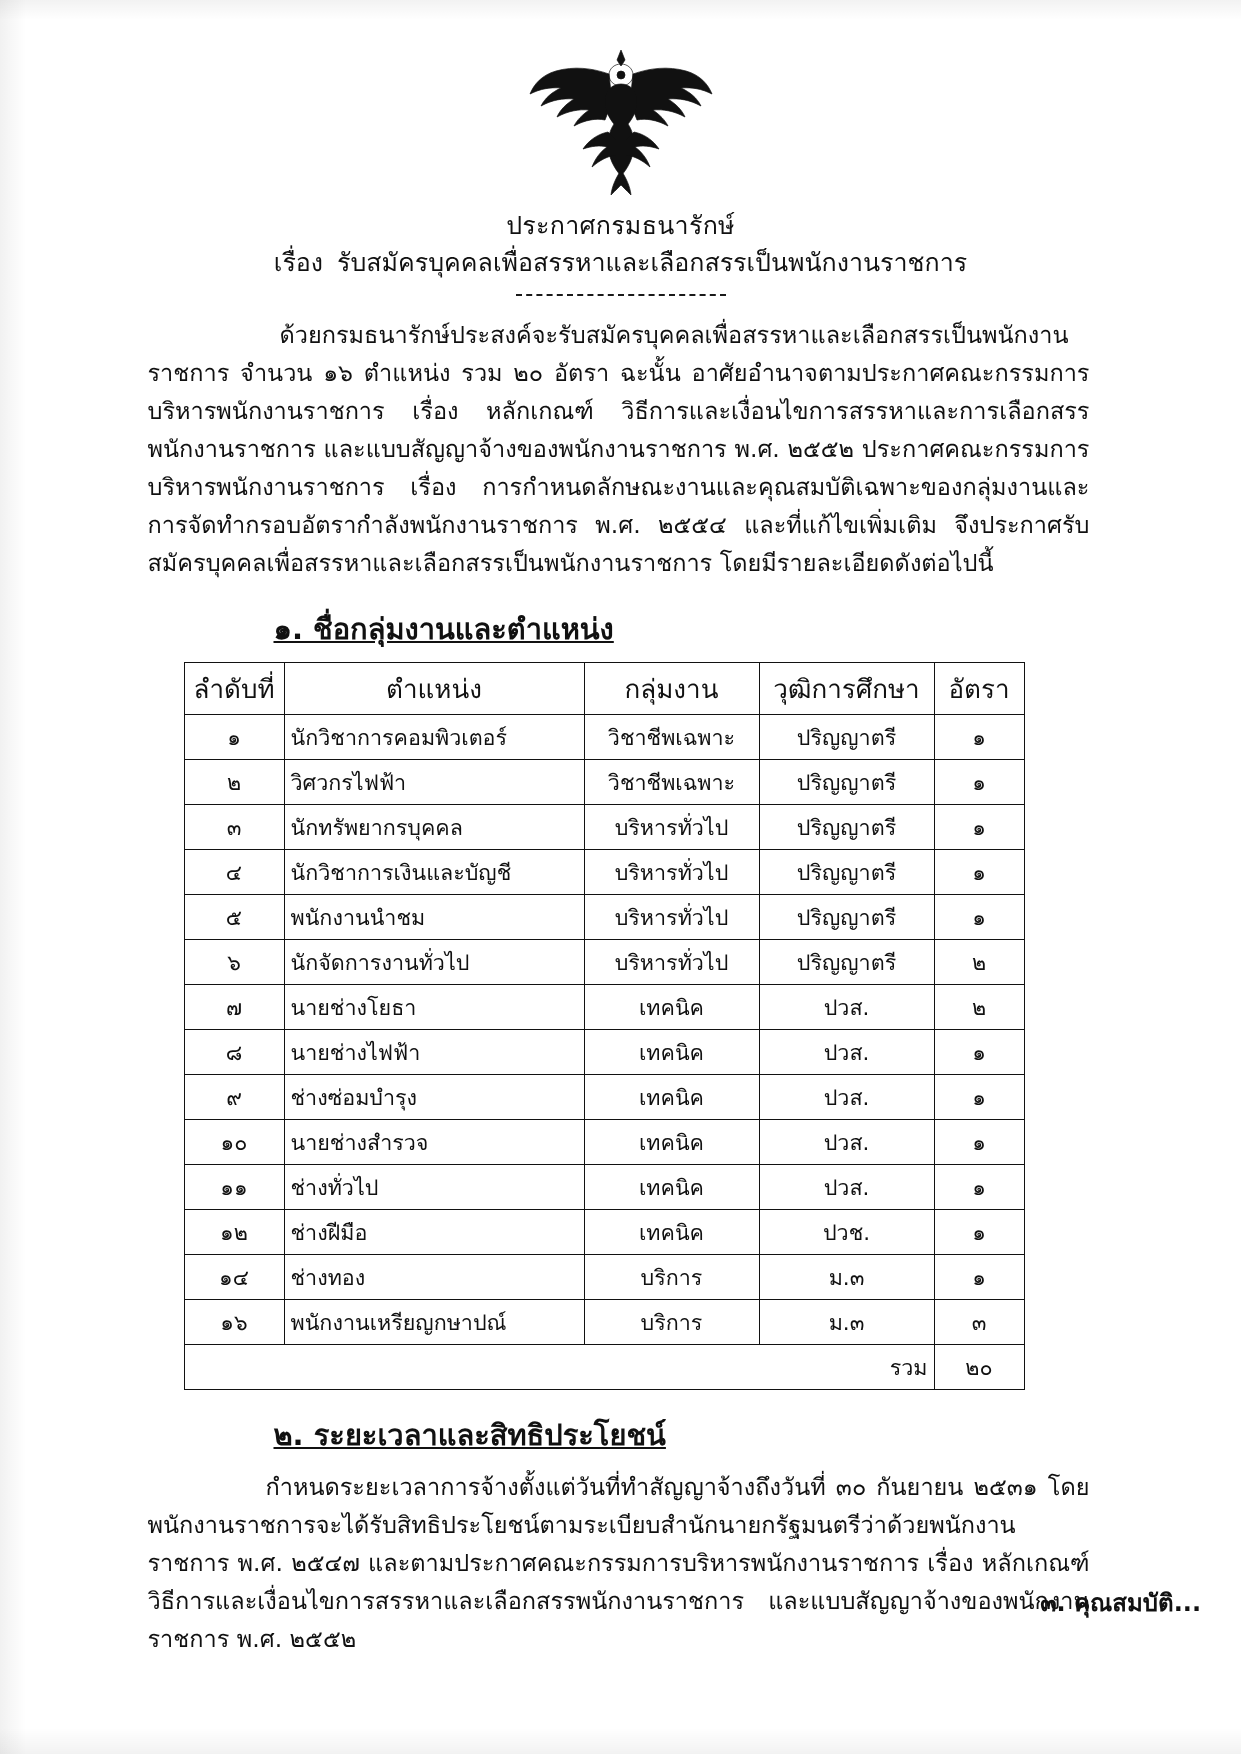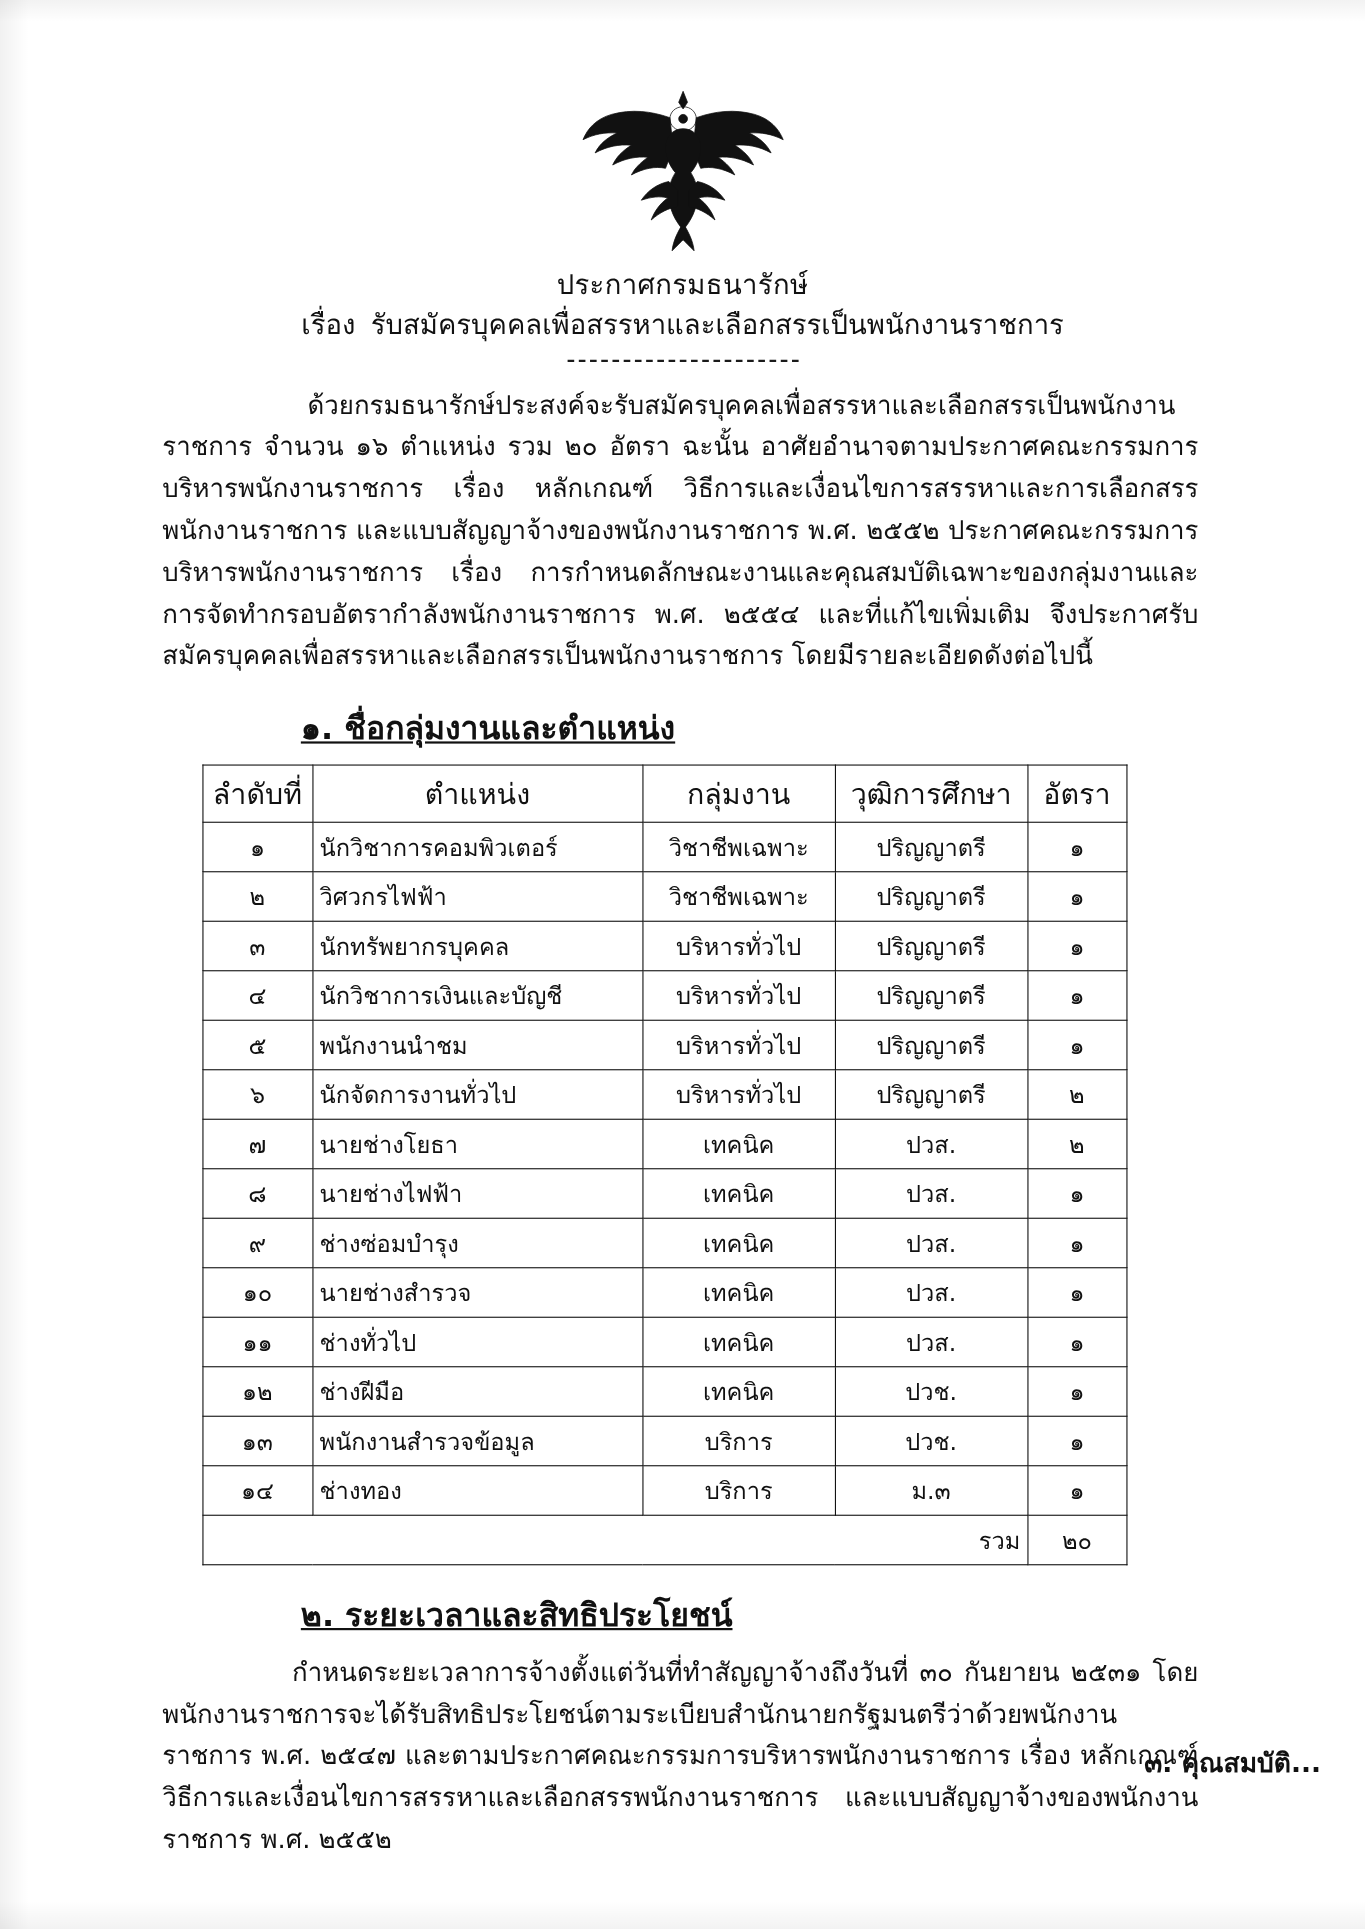--- a/index.html
+++ b/index.html
@@ -40,22 +40,22 @@
   .scan-edge-bottom {
     position: absolute;
     bottom: 0; left: 0;
     width: 100%; height: 26px;
     background: linear-gradient(to top, rgba(0,0,0,0.05), rgba(0,0,0,0));
     pointer-events: none;
   }
   .content {
     position: relative;
     width: 950px;
-    margin: 17px auto;
-    padding-top: 60px;
+    margin: 0 auto;
+    padding-top: 44px;
   }
 
   
   .emblem-wrap {
     display: flex;
     justify-content: center;
     align-items: flex-start;
     height: 160px;
     margin-bottom: 6px;
   }
@@ -316,32 +316,32 @@
               <td class="cell-quota">๑</td>
             </tr>
             <tr>
               <td class="cell-no">๑๒</td>
               <td class="cell-title">ช่างฝีมือ</td>
               <td class="cell-group">เทคนิค</td>
               <td class="cell-edu">ปวช.</td>
               <td class="cell-quota">๑</td>
             </tr>
             <tr>
-              <td class="cell-no">๑๓</td>
-              <td class="cell-title">พนักงานสำรวจข้อมูล</td>
-              <td class="cell-group">บริการ</td>
-              <td class="cell-edu">ปวช.</td>
-              <td class="cell-quota">๑</td>
-            </tr>
-            <tr>
               <td class="cell-no">๑๔</td>
               <td class="cell-title">ช่างทอง</td>
               <td class="cell-group">บริการ</td>
               <td class="cell-edu">ม.๓</td>
               <td class="cell-quota">๑</td>
+            </tr>
+            <tr>
+              <td class="cell-no">๑๖</td>
+              <td class="cell-title">พนักงานเหรียญกษาปณ์</td>
+              <td class="cell-group">บริการ</td>
+              <td class="cell-edu">ม.๓</td>
+              <td class="cell-quota">๓</td>
             </tr>
           </tbody>
         <tfoot>
           <tr>
             <td class="total-label" colspan="4">รวม</td>
             <td class="total-value">๒๐</td>
           </tr>
         </tfoot>
       </table>
     </div>

